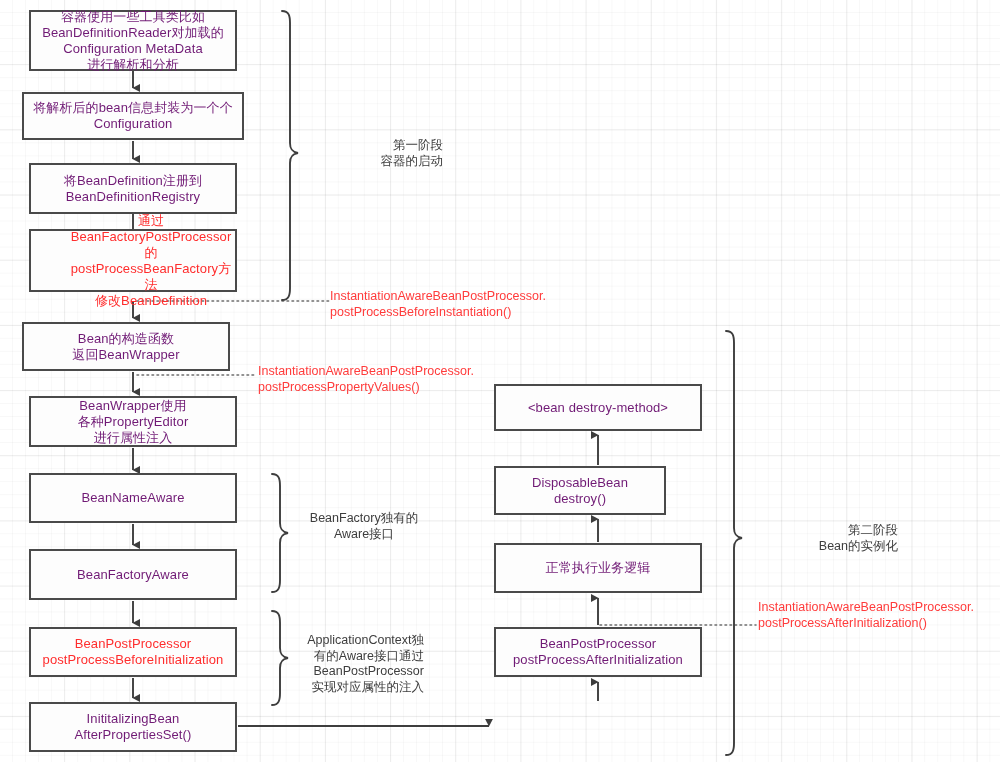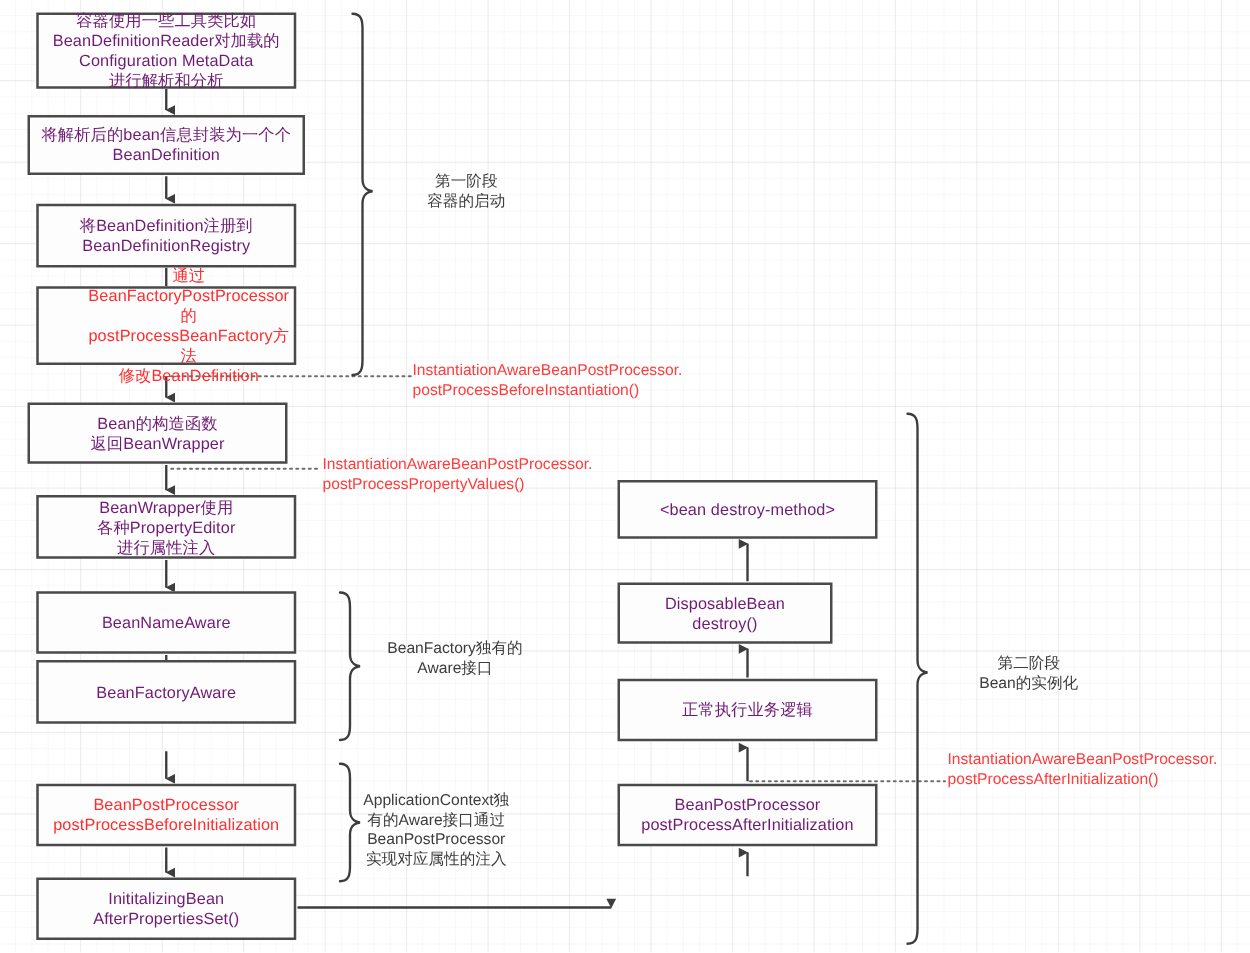--- a/index.html
+++ b/index.html
@@ -70,21 +70,21 @@
     text-align: center;
   }
   .ann.left-align { text-align: left; }
 
   .brace-label {
     position: absolute;
     color: #3d3d3d;
     font-size: 12.5px;
     line-height: 15.5px;
     white-space: pre-line;
-    text-align: center;
+    text-align: right;
   }
   .brace-label.center { text-align: center; }
 </style>
 </head>
 <body>
 
 <div id="canvas">
 
   <svg class="svg-layer" viewBox="0 0 1000 762">
     <defs>
@@ -139,40 +139,40 @@
       <path d="M726,331 C733,331 734,336 734,343 L734,528 C734,534 736,537 742,538 C736,539 734,542 734,548 L734,743 C734,750 733,755 726,755"></path>
     </g>
   </svg>
 
   <div class="node" style="left:29px; top:10px; width:208px; height:61px;">容器使用一些工具类比如
 BeanDefinitionReader对加载的
 Configuration MetaData
 进行解析和分析</div>
 
   <div class="node" style="left:22px; top:92px; width:222px; height:48px;">将解析后的bean信息封装为一个个
-BeanDefinition</div>
+Configuration</div>
 
   <div class="node" style="left:29px; top:163px; width:208px; height:51px;">将BeanDefinition注册到
 BeanDefinitionRegistry</div>
 
   <div class="node red" style="left:29px; top:229px; width:208px; height:63px;padding-left:40px;">通过
 BeanFactoryPostProcessor的
 postProcessBeanFactory方法
 修改BeanDefinition</div>
 
   <div class="node" style="left:22px; top:322px; width:208px; height:49px;">Bean的构造函数
 返回BeanWrapper</div>
 
   <div class="node" style="left:29px; top:396px; width:208px; height:51px;">BeanWrapper使用
 各种PropertyEditor
 进行属性注入</div>
 
   <div class="node" style="left:29px; top:473px; width:208px; height:50px;">BeanNameAware</div>
 
-  <div class="node" style="left:29px; top:528px; width:208px; height:51px;">BeanFactoryAware</div>
+  <div class="node" style="left:29px; top:549px; width:208px; height:51px;">BeanFactoryAware</div>
 
   <div class="node red" style="left:29px; top:627px; width:208px; height:50px;">BeanPostProcessor
 postProcessBeforeInitialization</div>
 
   <div class="node" style="left:29px; top:702px; width:208px; height:50px;">InititalizingBean
 AfterPropertiesSet()</div>
 
   <div class="node" style="left:494px; top:384px; width:208px; height:47px;">&lt;bean destroy-method&gt;</div>
 
   <div class="node" style="left:494px; top:466px; width:172px; height:49px;">DisposableBean

